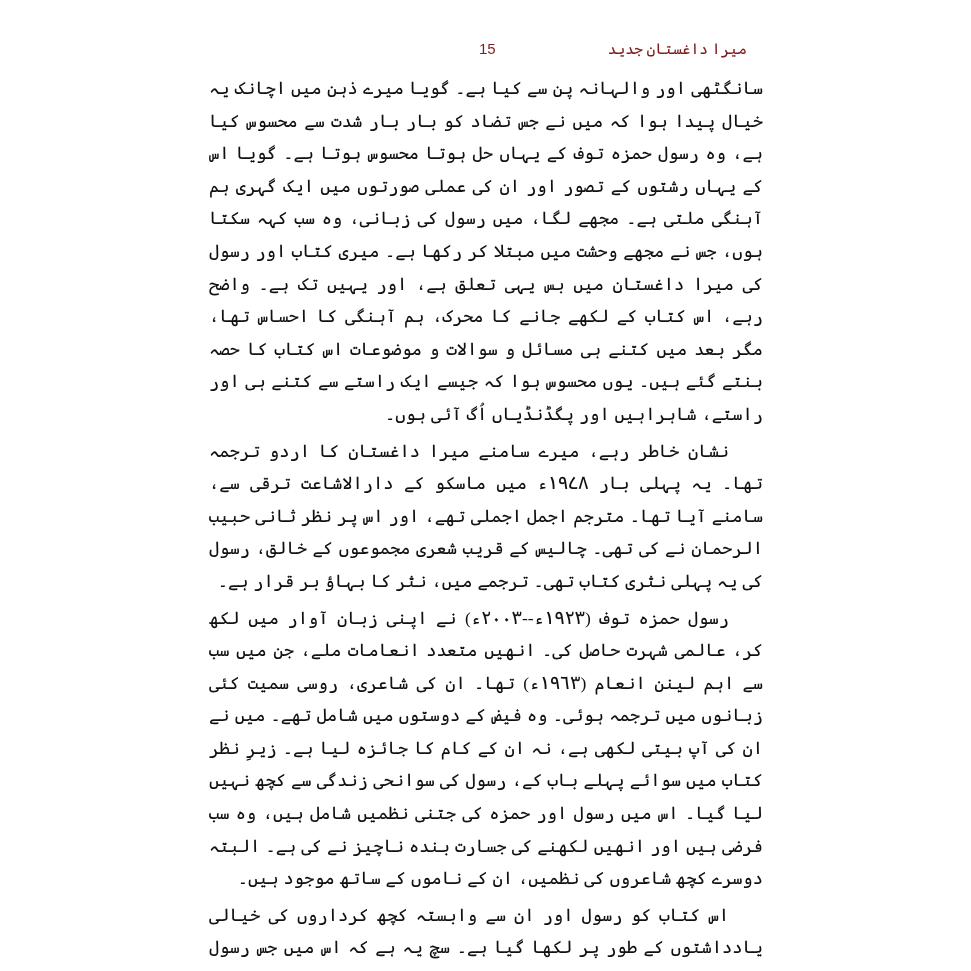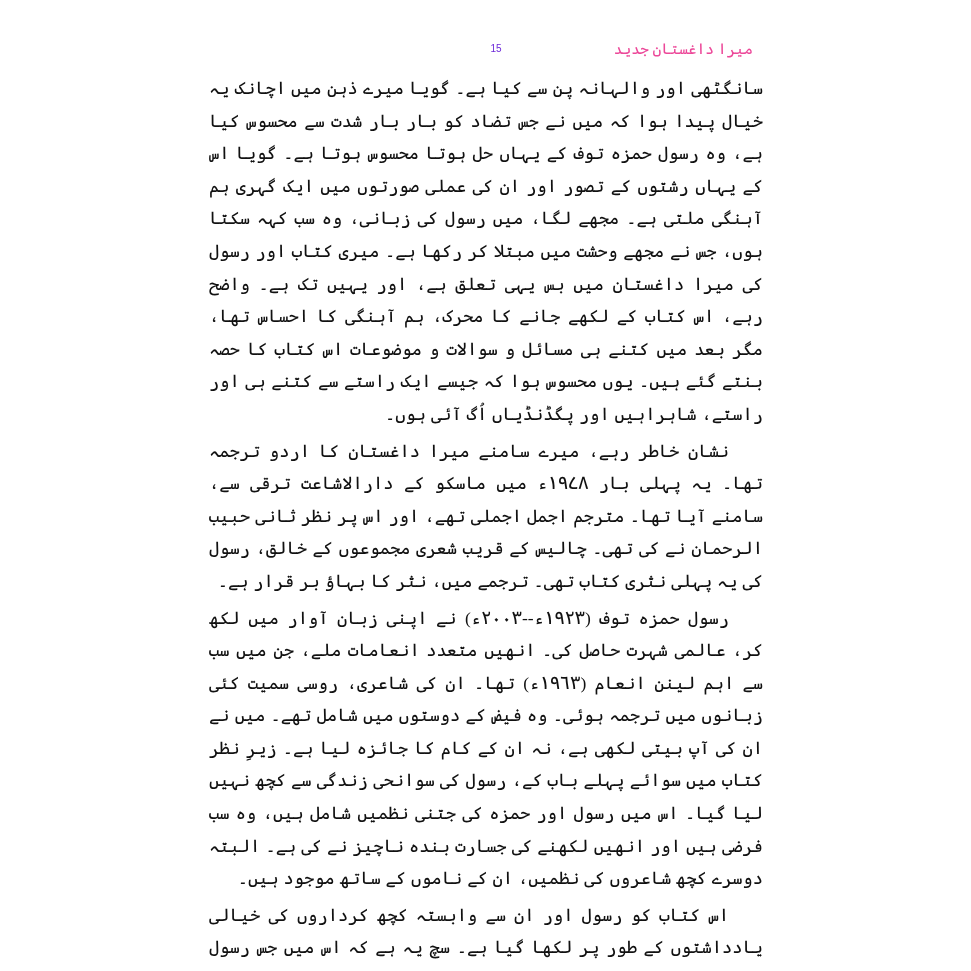--- a/index.html
+++ b/index.html
@@ -26,36 +26,36 @@
     left: 210px;
     height: 26px;
     display: flex;
     flex-direction: row;
     align-items: center;
     direction: rtl;
   }
   .rh-title {
     font-size: 15px;
     line-height: 24px;
-    color: #ec4899;
+    color: #7f1d1d;
     white-space: nowrap;
     letter-spacing: 0.2px;
     direction: rtl;
     unicode-bidi: isolate;
     flex: 0 0 auto;
-    margin-right: 8px;
+    margin-right: 14px;
   }
   .rh-spacer {
     flex: 0 0 auto;
     width: 112px;
   }
   .rh-folio {
-    font-size: 10px;
+    font-size: 15px;
     line-height: 24px;
-    color: #6d28d9;
+    color: #7f1d1d;
     direction: ltr;
     unicode-bidi: isolate;
     flex: 0 0 auto;
     font-family: "Liberation Sans", sans-serif;
   }
 
   
   .text-block {
     position: absolute;
     top: 72px;

